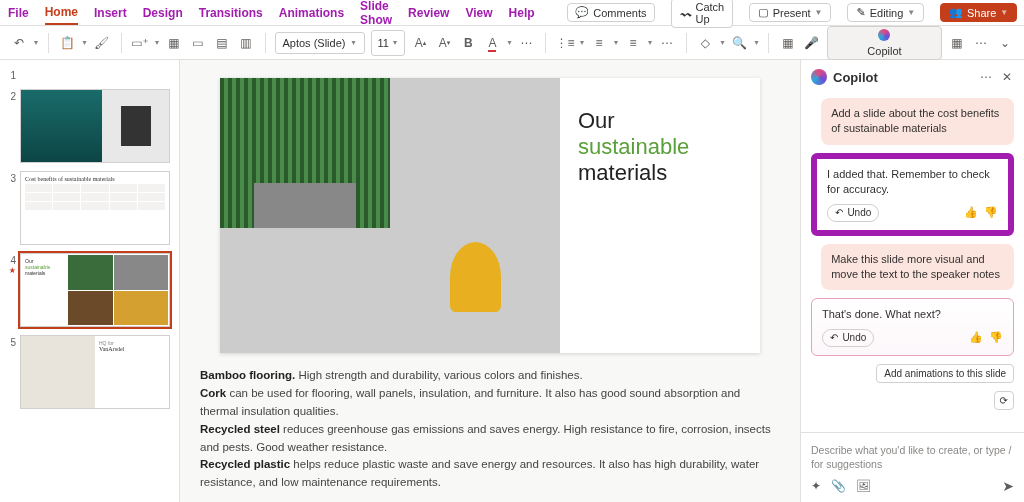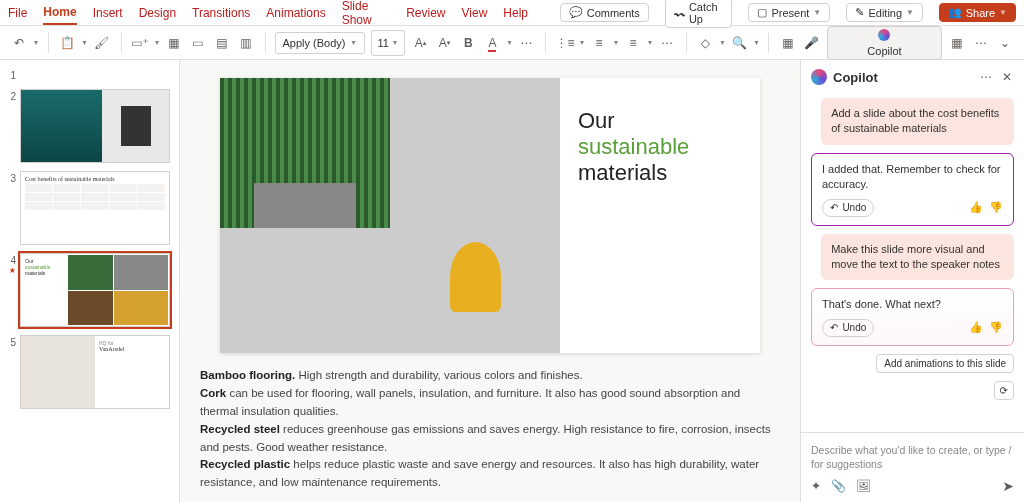--- a/index.html
+++ b/index.html
@@ -1,20 +1,20 @@
 <!DOCTYPE html>
 <html><head>
 <meta charset="utf-8">
 <style>
 * { box-sizing: border-box; margin: 0; padding: 0; font-family: "Segoe UI", Arial, sans-serif; }
 body { width: 1024px; height: 502px; overflow: hidden; background: #fff; display: flex; flex-direction: column; font-size: 12px; color: #323130; }
 
 
 .menubar { display: flex; align-items: center; height: 26px; padding: 0 8px; gap: 16px; border-bottom: 1px solid #e1dfdd; }
-.menubar .tab { font-size: 12px; color: #b91c1c; cursor: pointer; padding: 4px 0; }
+.menubar .tab { font-size: 12px; color: #a21caf; cursor: pointer; padding: 4px 0; font-weight: bold; }
 .menubar .tab.active { color: #c43e1c; border-bottom: 2px solid #c43e1c; font-weight: 600; }
 .menubar .spacer { flex: 1; }
 .pill { display: inline-flex; align-items: center; gap: 4px; border: 1px solid #d2d0ce; border-radius: 4px; padding: 2px 8px; font-size: 11px; cursor: pointer; background: #fff; }
 .pill.share { background: #c43e1c; color: #fff; border-color: #c43e1c; }
 .pill.copilot { background: #f3f2f1; border-color: #d2d0ce; }
 .chev { font-size: 8px; opacity: .6; }
 
 
 .ribbon { display: flex; align-items: center; height: 34px; padding: 0 10px; gap: 6px; border-bottom: 1px solid #e1dfdd; }
 .rbtn { display: inline-flex; align-items: center; justify-content: center; min-width: 18px; height: 22px; padding: 0 2px; cursor: pointer; color: #605e5c; font-size: 12px; border-radius: 3px; }
@@ -72,22 +72,22 @@
 .notes b { color: #222; }
 
 
 .copilot { width: 224px; border-left: 1px solid #e1dfdd; display: flex; flex-direction: column; background: #fff; }
 .cop-head { display: flex; align-items: center; gap: 6px; padding: 8px 10px; }
 .cop-logo { width: 16px; height: 16px; border-radius: 50%; background: conic-gradient(#e8467c,#6b4fd8,#2ea8d8,#e8467c); }
 .cop-title { font-weight: 600; font-size: 13px; flex: 1; }
 .cop-ico { font-size: 12px; color: #605e5c; cursor: pointer; padding: 2px; }
 .cop-body { flex: 1; overflow-y: auto; padding: 4px 10px; display: flex; flex-direction: column; gap: 8px; }
 .bubble { border-radius: 6px; padding: 8px 10px; font-size: 11px; line-height: 1.4; }
-.bubble.user { background: #fde5df; align-self: flex-end; max-width: 95%; }
-.bubble.bot { background: #fff; border: 1px solid #a21caf; }
+.bubble.user { background: #fde5df; align-self: flex-end; max-width: 95%; border-radius: 8px; }
+.bubble.bot { background: #fff; border: 6px solid #a21caf; }
 .bubble.bot.accent { border: 1px solid #e8a0c0; background: linear-gradient(#fff,#fdf7fa); }
 .bot-actions { display: flex; align-items: center; gap: 6px; margin-top: 6px; }
 .undo { display:inline-flex;align-items:center;gap:4px;border:1px solid #d2d0ce;border-radius:10px;padding:1px 7px;font-size:10px;cursor:pointer;}
 .thumbs-ud { margin-left:auto; display:flex; gap:6px; color:#8a8886;}
 .thumbs-ud span{cursor:pointer;font-size:11px;}
 .suggest-row { display:flex; gap:4px; justify-content:flex-end; }
 .suggest { border:1px solid #d2d0ce; border-radius:4px; padding:3px 7px; font-size:10px; cursor:pointer; background:#fff;}
 .refresh { border:1px solid #d2d0ce; border-radius:4px; padding:3px 5px; font-size:10px; cursor:pointer;}
 .cop-input { border-top: 1px solid #e1dfdd; padding: 10px 10px 8px; }
 .cop-input .ph { color: #8a8886; font-size: 10.5px; line-height: 1.4; min-height: 28px; }
@@ -126,21 +126,21 @@
   <span class="rbtn">🖌</span>
   <span class="rsep"></span>
   <span class="rbtn">▭⁺</span>
   <span class="chev">▾</span>
   <span class="rbtn">▦</span>
   <span class="rbtn">▭</span>
   <span class="rbtn">▤</span>
   <span class="rbtn">▥</span>
   <span class="rsep"></span>
   <span class="font-select">
-      <span>Apply (Body)</span>
+      <span>Aptos (Slide)</span>
       <span class="chev">▾</span>
     </span>
   <span class="size-select">
       <span>11</span>
       <span class="chev">▾</span>
     </span>
   <span class="rbtn">A<sup style="font-size:7px">▴</sup></span>
   <span class="rbtn">A<sup style="font-size:7px">▾</sup></span>
   <span class="rbtn bold">B</span>
   <span class="rbtn">

